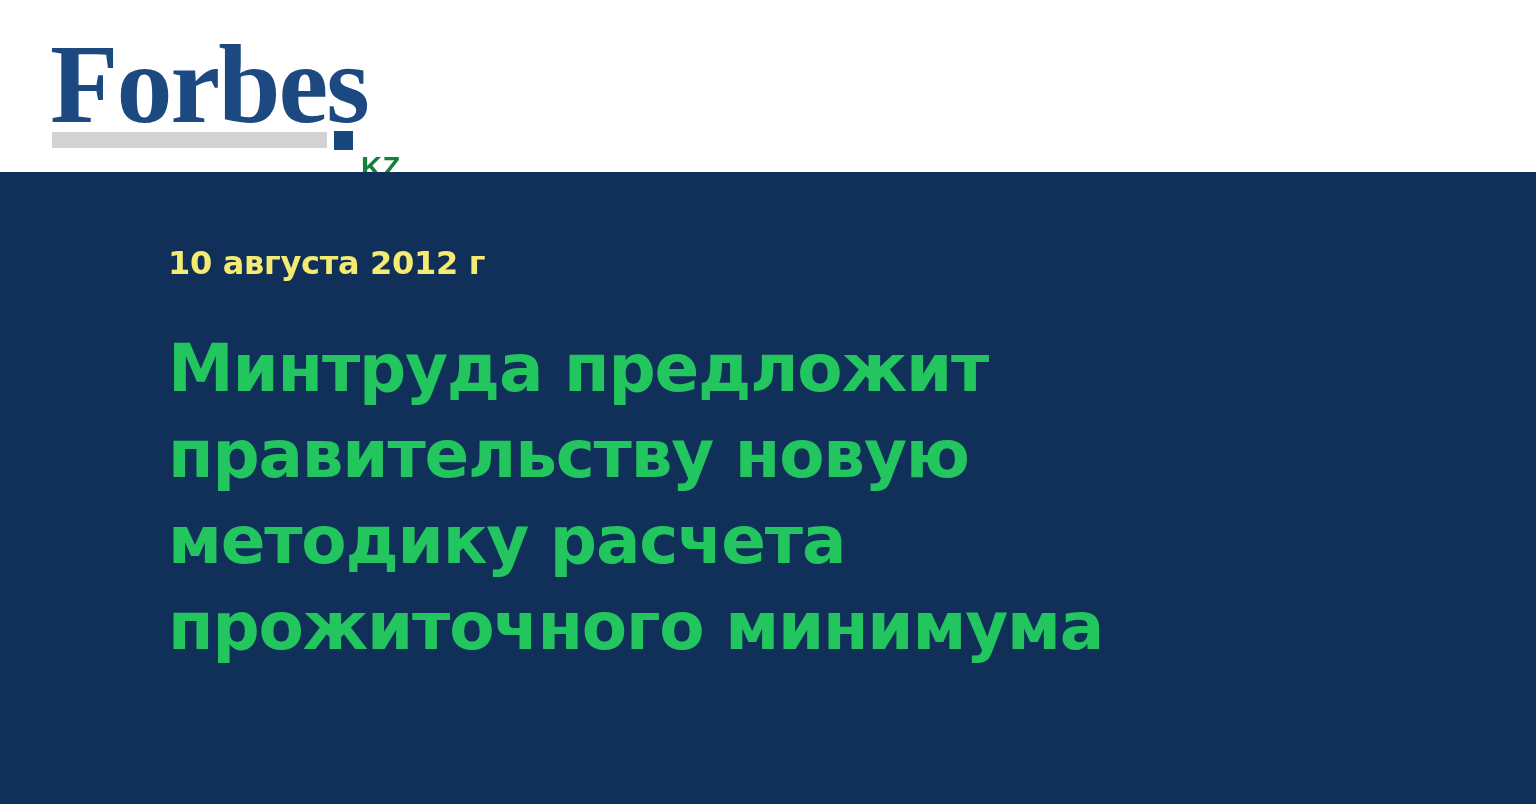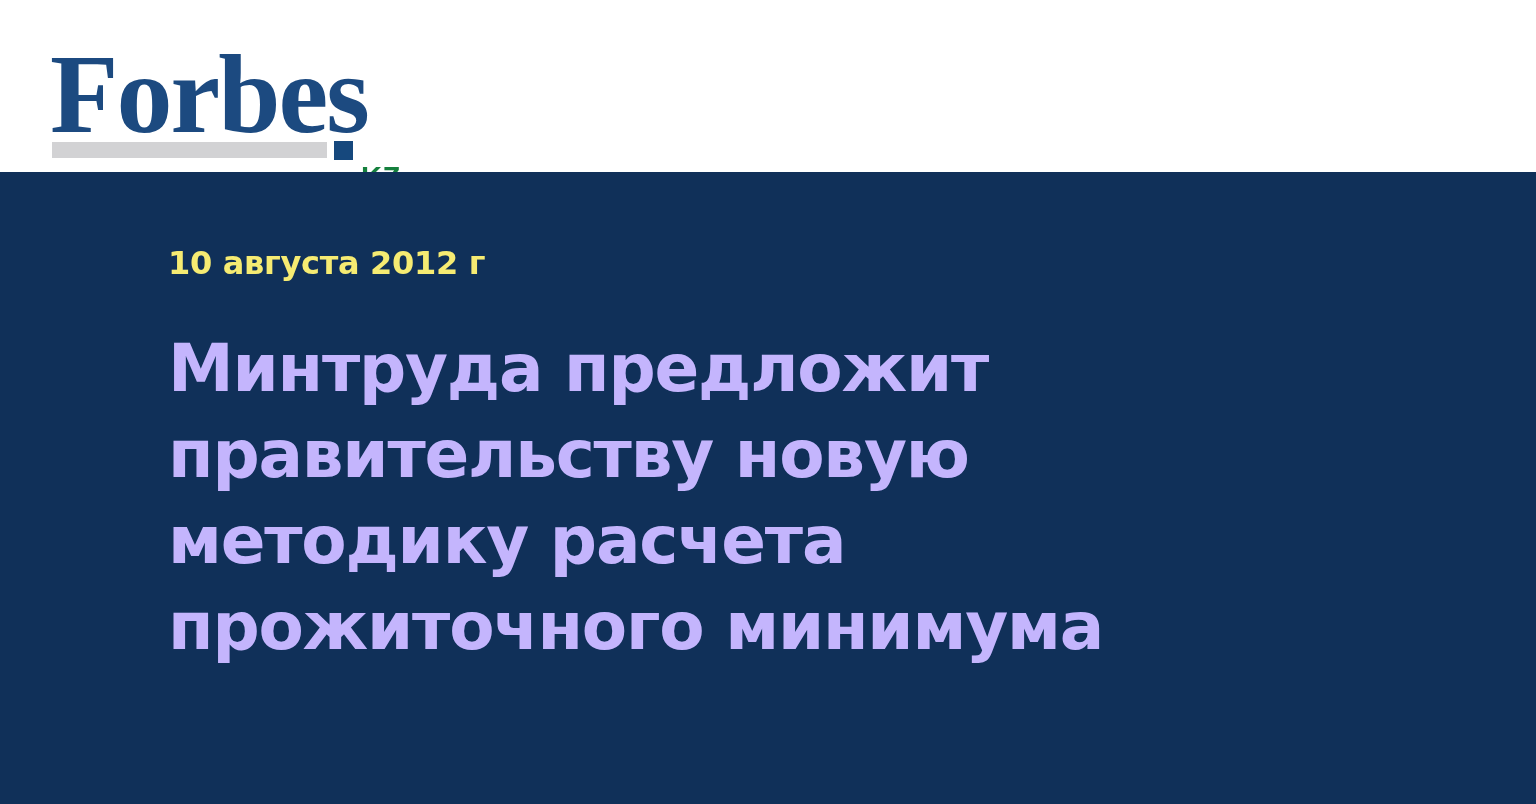--- a/index.html
+++ b/index.html
@@ -18,21 +18,21 @@
   .page {
     position: relative;
     width: 1536px;
     height: 804px;
   }
 
   
   .site-header {
     position: absolute;
     left: 0;
-    top: 16px;
+    top: 6px;
     width: 1536px;
     height: 172px;
     background: #ffffff;
     box-sizing: border-box;
   }
 
   .logo {
     position: absolute;
     left: 50px;
     top: 22px;
@@ -113,21 +113,21 @@
     color: #F6EB72;
     margin: 0 0 46px 0;
   }
 
   .article-title {
     font-family: "DejaVu Sans", "Liberation Sans", sans-serif;
     font-weight: bold;
     font-size: 66px;
     line-height: 86px;
     letter-spacing: -1.2px;
-    color: #c4b5fd;
+    color: #22c55e;
     margin: 0;
     max-width: 1180px;
   }
 </style>
 </head>
 <body>
 
 <div class="page">
 
   <header class="site-header">

